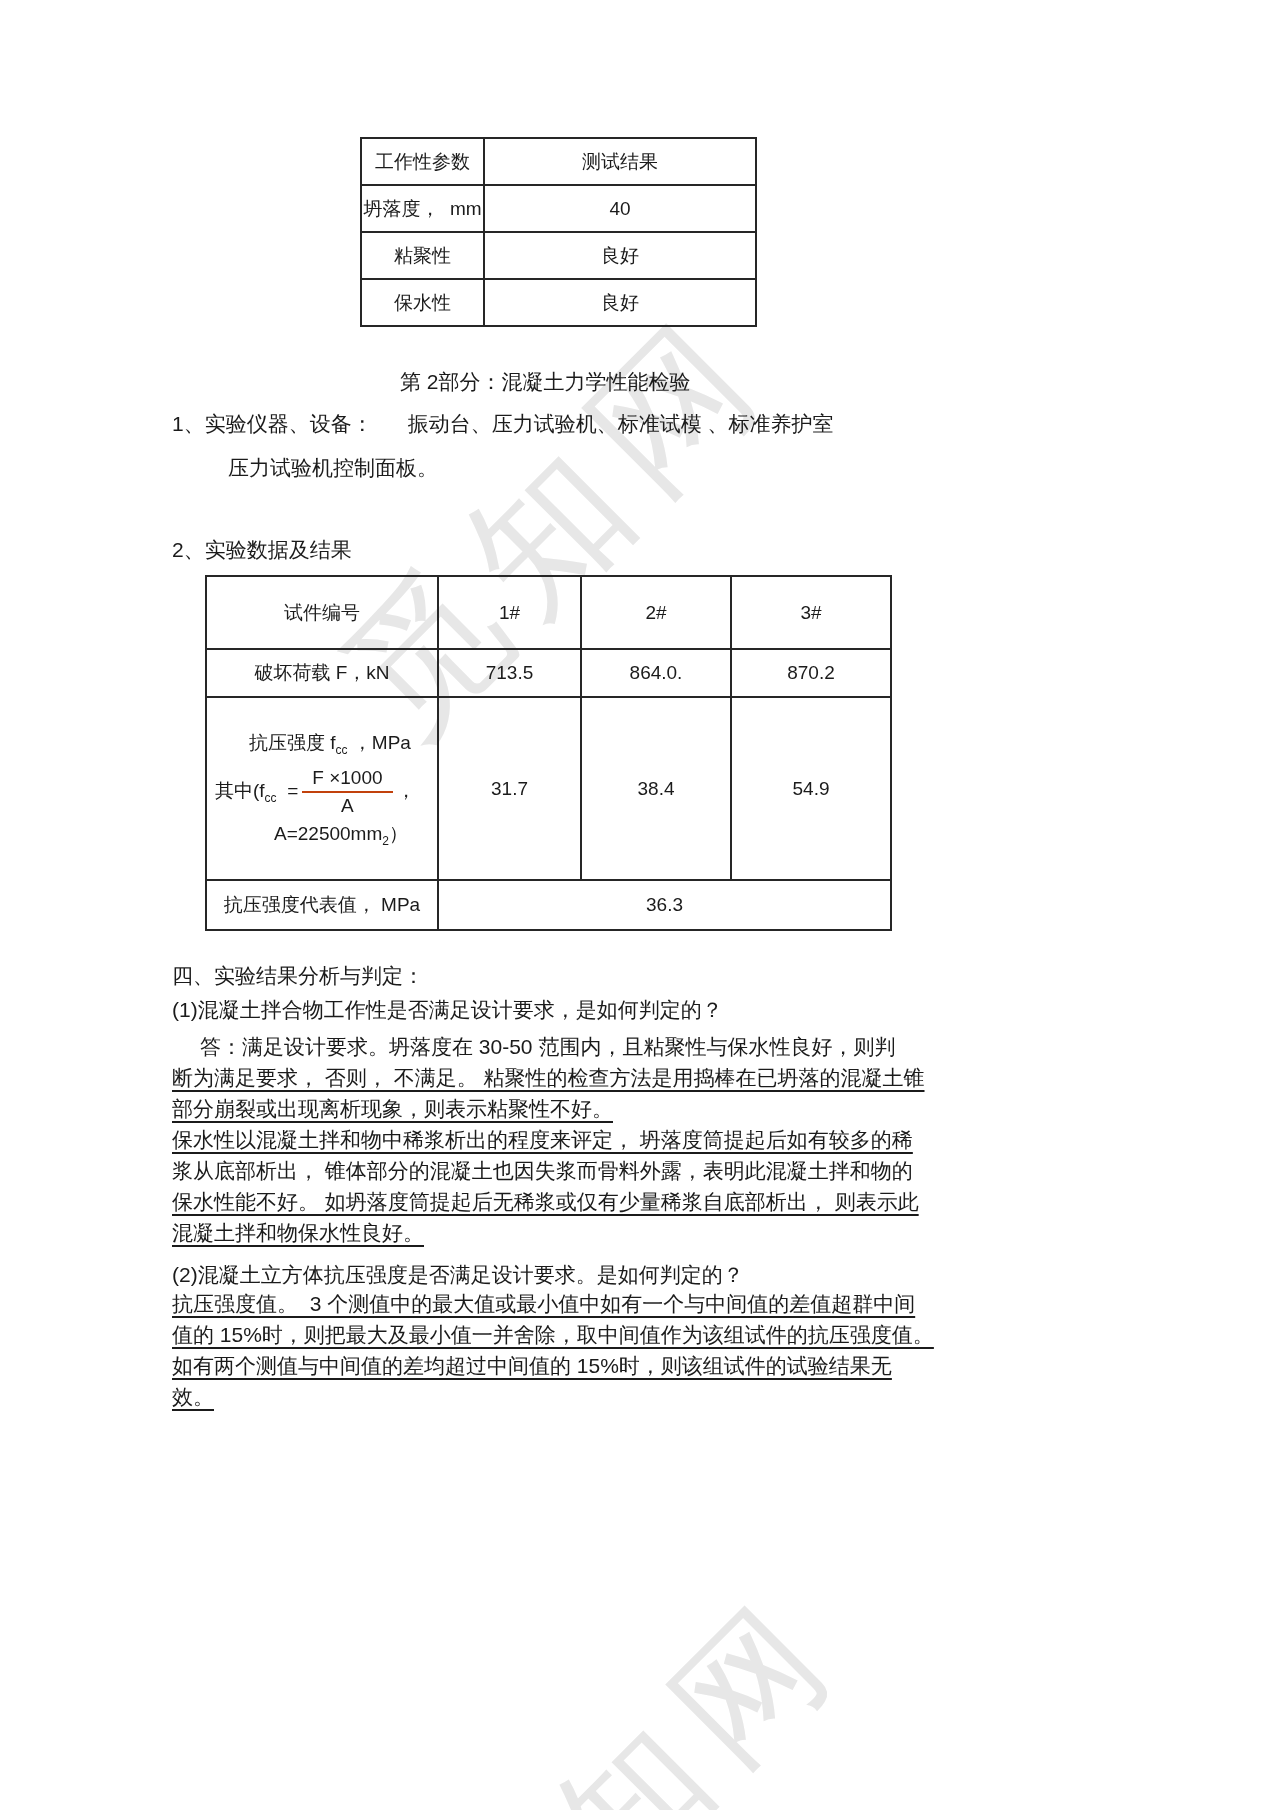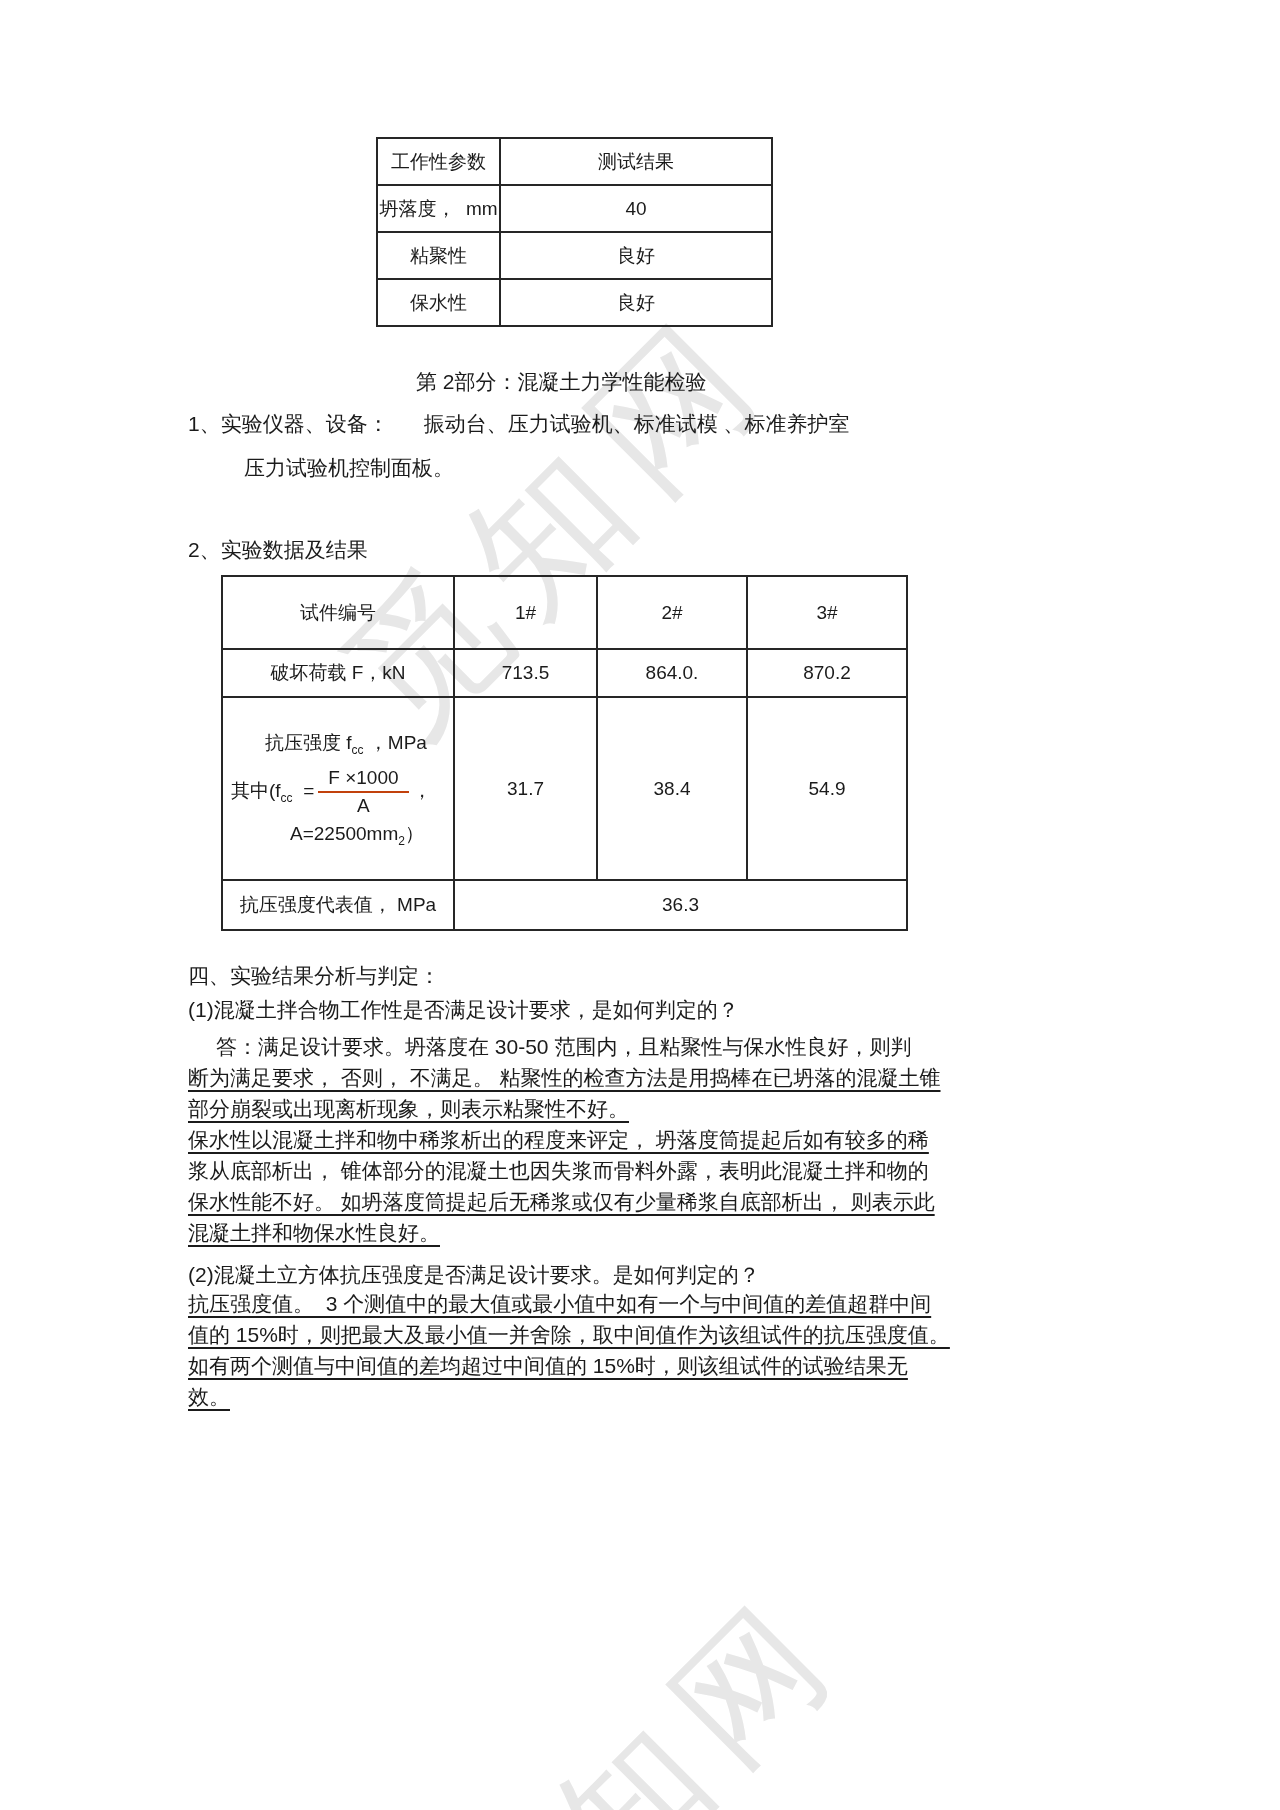--- a/index.html
+++ b/index.html
@@ -10,21 +10,21 @@
     font-family:"Liberation Sans","DejaVu Sans",sans-serif;
     color:#1b1b1b;
   }
   .watermark {
     position:absolute; z-index:0; color:#e7e7e7;
     font-size:150px; letter-spacing:22px; white-space:nowrap;
     transform:rotate(-45deg); user-select:none;
   }
   .wm-center { left:300px; top:425px; }
   .wm-bottom { left:400px; top:1700px; font-size:140px; }
-  .content { position:relative; z-index:1;padding-left:16px; }
+  .content { position:relative; z-index:1; }
 
   
   table { border-collapse:collapse; }
   .t1 { margin:137px 0 0 360px; font-size:19px; }
   .t1 td { border:2px solid #262626; height:47px; text-align:center; vertical-align:middle; white-space:pre; }
   .t1 .c0 { width:123px; }
   .t1 .c1 { width:272px; }
 
   
   .sec-title { margin:42px 0 0 400px; font-size:21px; line-height:26px; }

